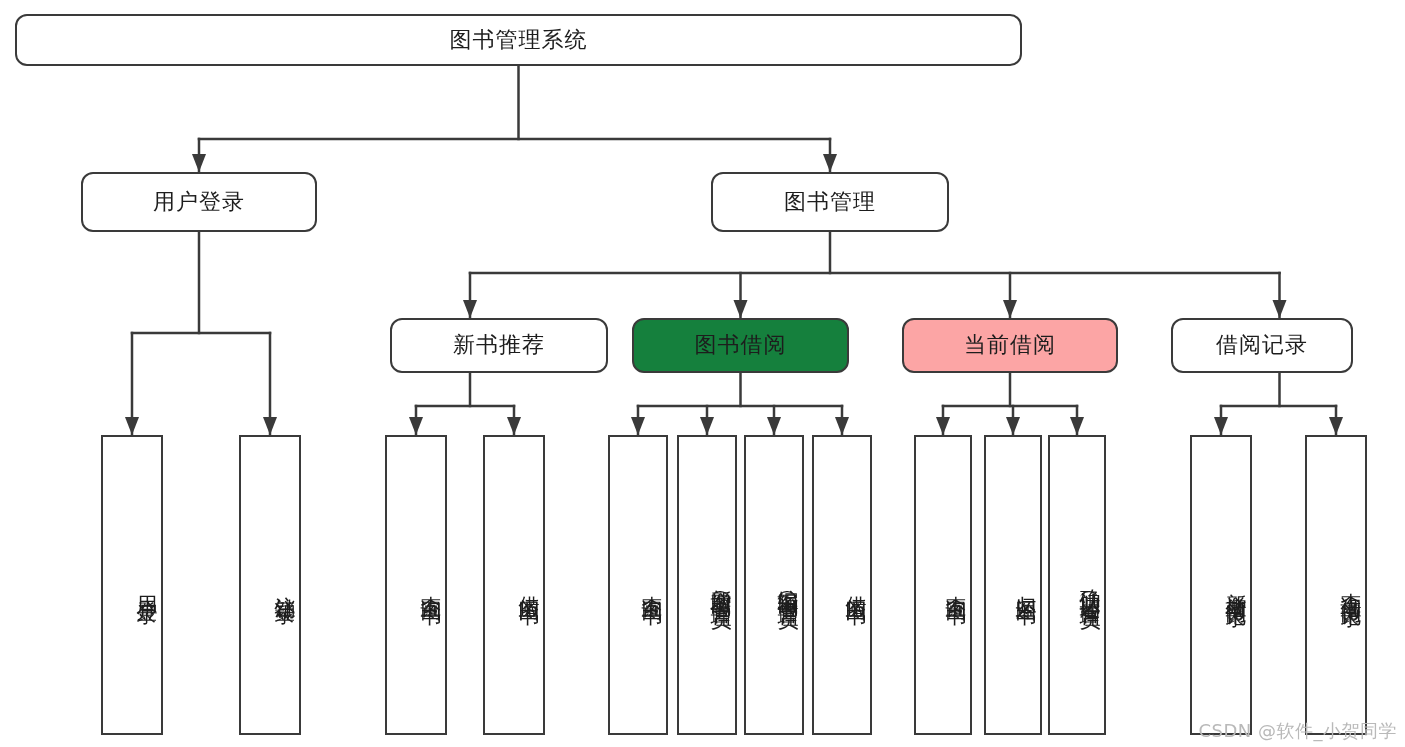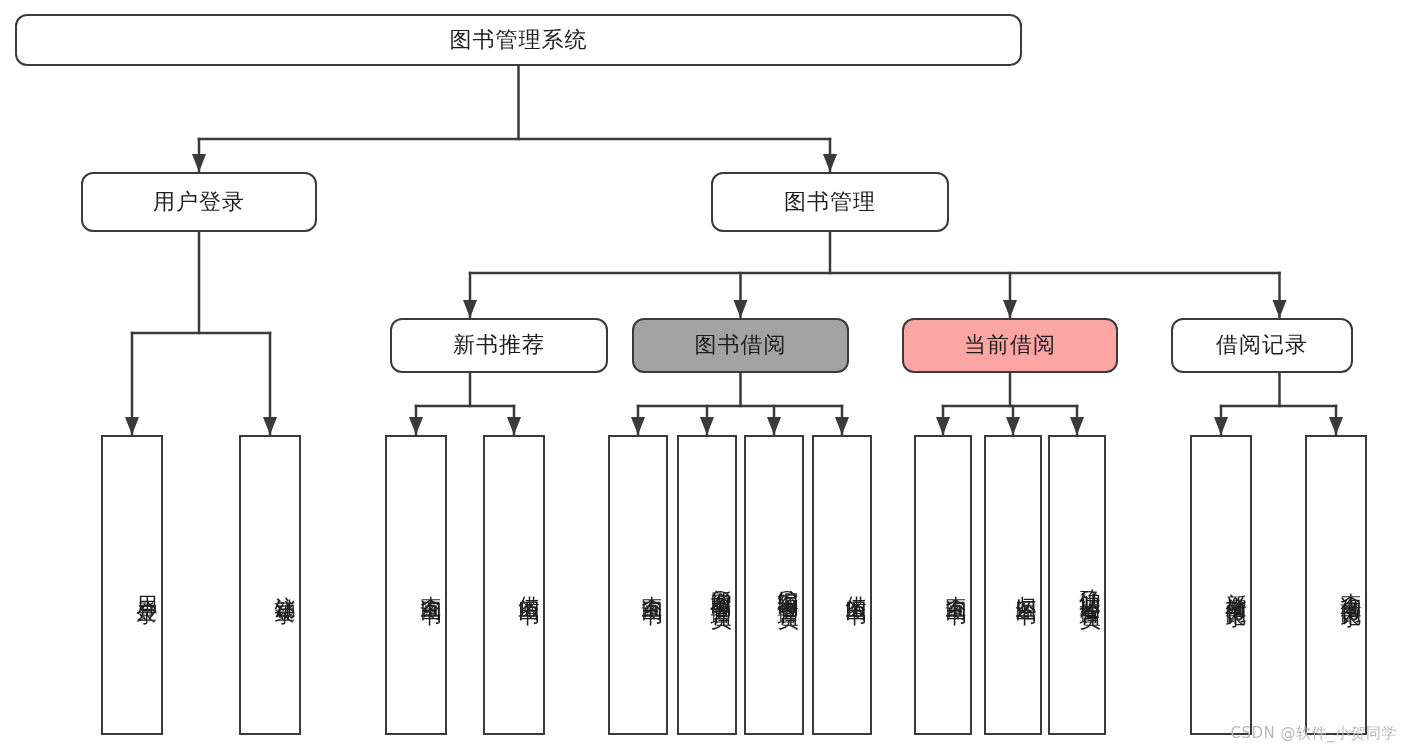--- a/index.html
+++ b/index.html
@@ -50,21 +50,21 @@
     justify-content: center;
     white-space: nowrap;
   }
   .node.vert.long {
     align-items: flex-start;
   }
   .watermark {
     position: absolute;
     right: 8px;
     bottom: 4px;
-    font-size: 15px;
+    font-size: 18px;
     color: #b9b9b9;
     letter-spacing: 0.5px;
     white-space: nowrap;
     font-family: "DejaVu Sans", "Liberation Sans", sans-serif;
   }
 </style>
 </head>
 <body>
 
 <div id="canvas">
@@ -120,21 +120,21 @@
       <line x1="1221" y1="406" x2="1221" y2="435" stroke="#3a3a3a" stroke-width="2.5" stroke-linecap="square"></line>
       <polygon points="1214,417 1228,417 1221,435" fill="#3a3a3a"></polygon>
       <line x1="1336" y1="406" x2="1336" y2="435" stroke="#3a3a3a" stroke-width="2.5" stroke-linecap="square"></line>
       <polygon points="1329,417 1343,417 1336,435" fill="#3a3a3a"></polygon>
     </svg>
   <div id="nodes">
       <div class="node horiz long" style="left: 15px; top: 14px; width: 1007px; height: 52px; border-color: rgb(58, 58, 58); background: rgb(255, 255, 255); color: rgb(29, 29, 29);">图书管理系统</div>
       <div class="node horiz" style="left: 81px; top: 172px; width: 236px; height: 60px; border-color: rgb(58, 58, 58); background: rgb(255, 255, 255); color: rgb(29, 29, 29);">用户登录</div>
       <div class="node horiz" style="left: 711px; top: 172px; width: 238px; height: 60px; border-color: rgb(58, 58, 58); background: rgb(255, 255, 255); color: rgb(29, 29, 29);">图书管理</div>
       <div class="node horiz" style="left: 361px; top: 318px; width: 218px; height: 55px; border-color: rgb(58, 58, 58); background: rgb(255, 255, 255); color: rgb(29, 29, 29); margin-left: 29px;">新书推荐</div>
-      <div class="node horiz" style="left: 632px; top: 318px; width: 217px; height: 55px; border-color: rgb(58, 58, 58); background: #a3a3a3; color: rgb(29, 29, 29);">图书借阅</div>
+      <div class="node horiz" style="left: 632px; top: 318px; width: 217px; height: 55px; border-color: rgb(58, 58, 58); background: #15803d; color: rgb(29, 29, 29);">图书借阅</div>
       <div class="node horiz" style="left: 902px; top: 318px; width: 216px; height: 55px; border-color: rgb(58, 58, 58); background: #fca5a5; color: rgb(29, 29, 29);">当前借阅</div>
       <div class="node horiz" style="left: 1171px; top: 318px; width: 182px; height: 55px; border-color: rgb(58, 58, 58); background: rgb(255, 255, 255); color: rgb(29, 29, 29);">借阅记录</div>
       <div class="node vert" style="left: 101px; top: 435px; width: 62px; height: 300px; border-color: rgb(58, 58, 58); background: rgb(255, 255, 255); color: rgb(29, 29, 29);">用户登录</div>
       <div class="node vert" style="left: 239px; top: 435px; width: 62px; height: 300px; border-color: rgb(58, 58, 58); background: rgb(255, 255, 255); color: rgb(29, 29, 29);">注销登录</div>
       <div class="node vert" style="left: 385px; top: 435px; width: 62px; height: 300px; border-color: rgb(58, 58, 58); background: rgb(255, 255, 255); color: rgb(29, 29, 29);">查询图书</div>
       <div class="node vert" style="left: 483px; top: 435px; width: 62px; height: 300px; border-color: rgb(58, 58, 58); background: rgb(255, 255, 255); color: rgb(29, 29, 29);">借阅图书</div>
       <div class="node vert" style="left: 608px; top: 435px; width: 60px; height: 300px; border-color: rgb(58, 58, 58); background: rgb(255, 255, 255); color: rgb(29, 29, 29);">查询图书</div>
       <div class="node vert long" style="left: 677px; top: 435px; width: 60px; height: 300px; border-color: rgb(58, 58, 58); background: rgb(255, 255, 255); color: rgb(29, 29, 29);">新增图书（管理员）</div>
       <div class="node vert long" style="left: 744px; top: 435px; width: 60px; height: 300px; border-color: rgb(58, 58, 58); background: rgb(255, 255, 255); color: rgb(29, 29, 29);">编辑图书（管理员）</div>
       <div class="node vert" style="left: 812px; top: 435px; width: 60px; height: 300px; border-color: rgb(58, 58, 58); background: rgb(255, 255, 255); color: rgb(29, 29, 29);">借阅图书</div>

